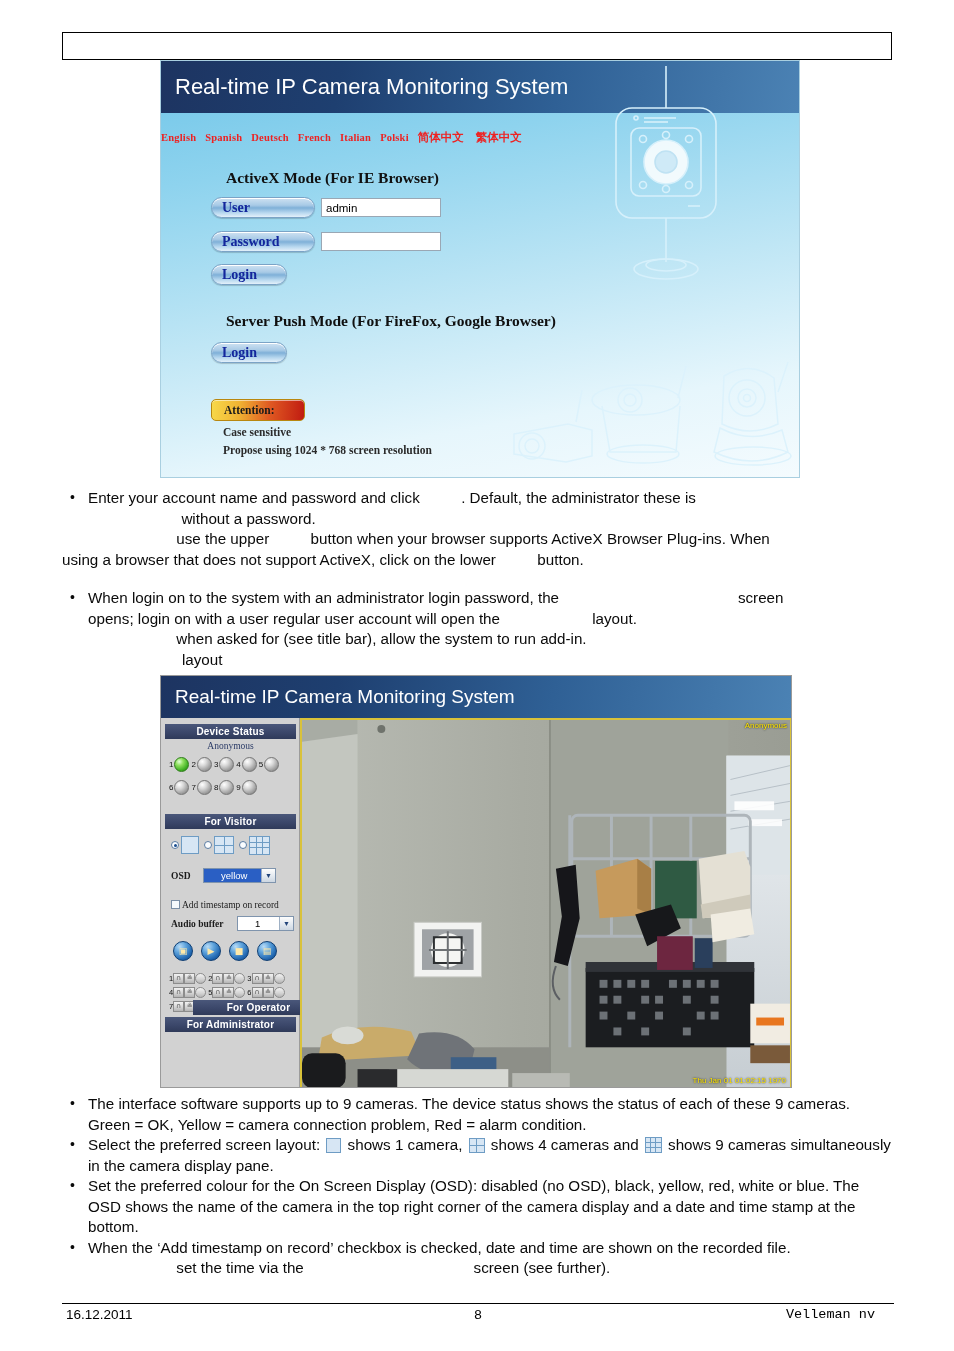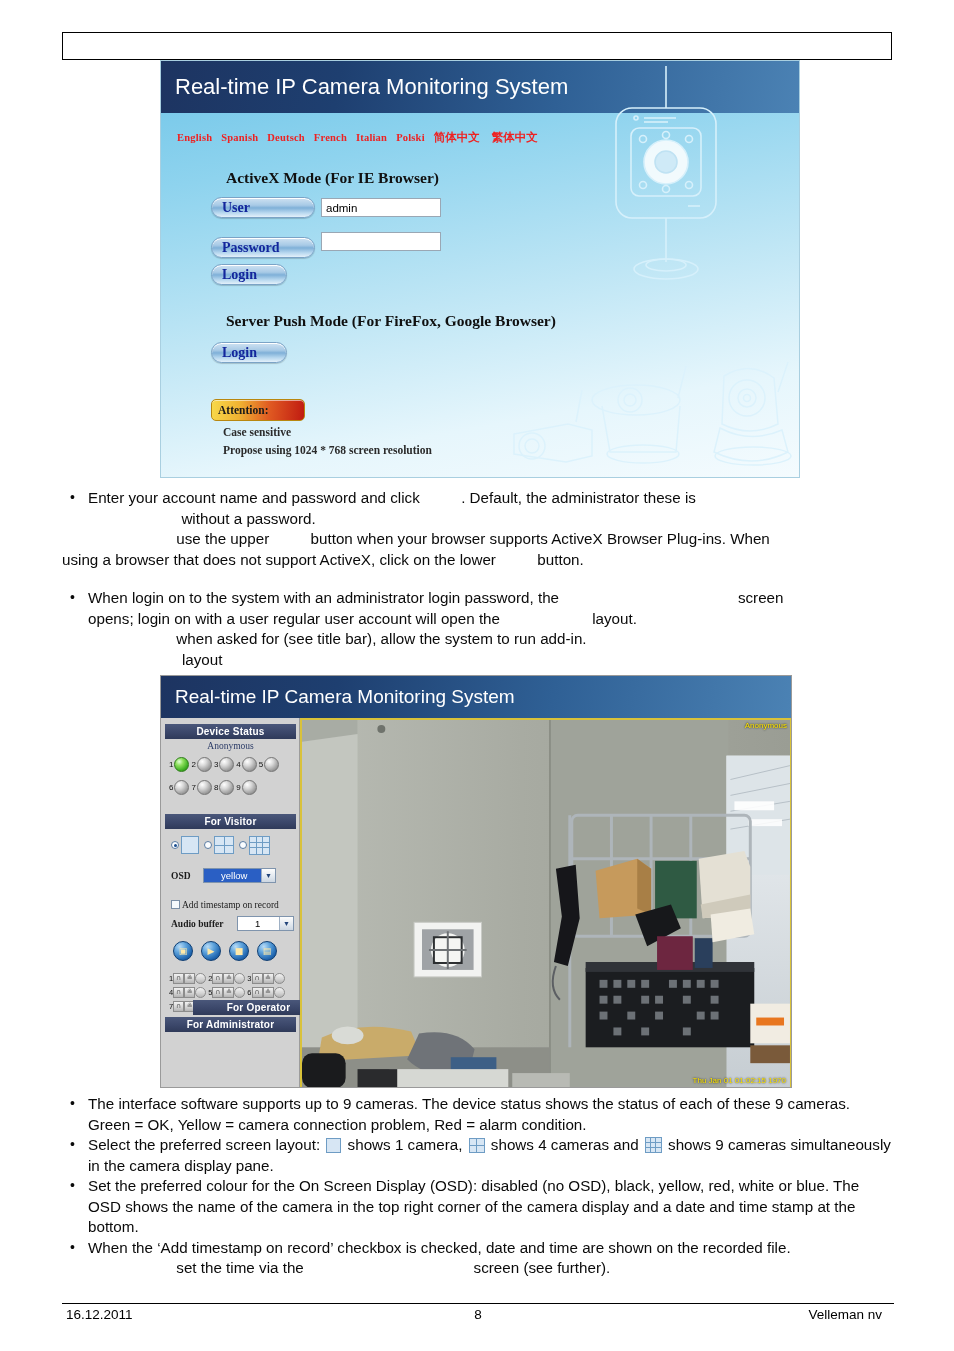--- a/index.html
+++ b/index.html
@@ -58,21 +58,21 @@
     left: 160px; top: 60px;
     width: 640px; height: 418px;
     background: linear-gradient(170deg, #6fc5e8 0%, #8ed3ee 24%, #bfe6f5 55%, #e6f6fc 80%, #f4fbfe 100%);
     border: 1px solid #a9cfe0;
     box-sizing: border-box;
   }
   #shot1 .titlebar { height: 52px; font-size: 22px; font-weight: 400; }
 
   .langbar {
     position: absolute;
-    left: 16px; top: 69px;
+    left: 0; top: 69px;
     width: 400px;
     font-family: "Liberation Serif", serif;
     font-size: 10.5px;
     font-weight: 700;
     color: #ee2222;
     white-space: nowrap;
     letter-spacing: .2px;
   }
   .langbar span { margin-right: 9px; cursor: pointer; }
   .langbar span.cjk { font-size: 11.5px; margin-right: 12px; letter-spacing: 0; }
@@ -98,21 +98,21 @@
     font-family: "Liberation Serif", serif;
     font-weight: 700;
     font-size: 14px;
     color: #13269c;
     box-sizing: border-box;
     line-height: 19px;
     padding-left: 10px;
     cursor: pointer;
   }
   #btn-user { left: 50px; top: 136px; width: 104px; }
-  #btn-pass { left: 50px; top: 176px; width: 104px; }
+  #btn-pass { left: 50px; top: 170px; width: 104px; }
   #btn-login1 { left: 50px; top: 203px; width: 76px; }
   #btn-login2 { left: 50px; top: 281px; width: 76px; }
 
   .field {
     position: absolute;
     height: 19px;
     background: #ffffff;
     border: 1px solid #9aa7b4;
     box-sizing: border-box;
     font-family: "Liberation Sans", sans-serif;
@@ -131,21 +131,21 @@
     width: 94px; height: 22px;
     border-radius: 5px;
     background: linear-gradient(95deg,#f7d94a 0%, #f0b232 30%, #e05a22 62%, #c01b11 100%);
     border: 1px solid #b8870f;
     box-shadow: inset 0 1px 0 rgba(255,255,255,.55);
     font-family: "Liberation Serif", serif;
     font-weight: 700;
     font-size: 11.5px;
     color: #1a1a1a;
     line-height: 21px;
-    padding-left: 6px;
+    padding-left: 12px;
     box-sizing: border-box;
   }
   .attn-line {
     position: absolute;
     font-family: "Liberation Serif", serif;
     font-weight: 700;
     font-size: 11.5px;
     color: #2b2b2b;
     white-space: nowrap;
   }
@@ -463,21 +463,21 @@
     position: absolute;
     left: 62px; top: 1307px;
     width: 832px;
     height: 20px;
     font-family: "Liberation Sans", sans-serif;
     font-size: 13.5px;
     color: #000;
   }
   .footer .fl { position: absolute; left: 4px; top: 0; }
   .footer .fc { position: absolute; left: 0; right: 0; text-align: center; top: 0; }
-  .footer .fr { position: absolute; right: 12px; top: 0; }
+  .footer .fr { position: absolute; right: 19px; top: 0; font-family: Liberation Mono, monospace; }
 </style>
 </head>
 <body>
 
 <div class="page">
 
   <div class="header-box"></div>
 
   <div class="appshot" id="shot1">
 

